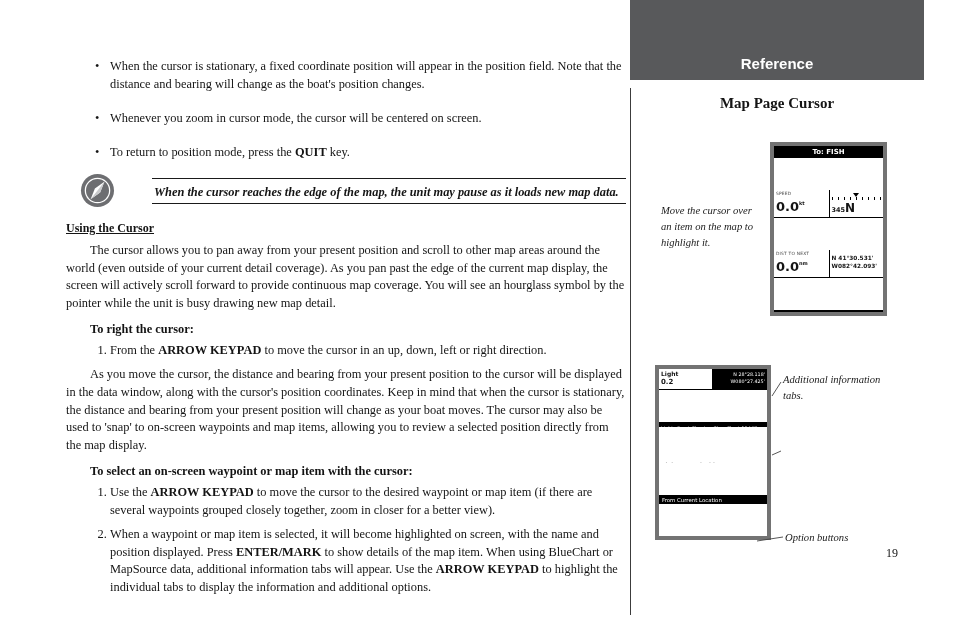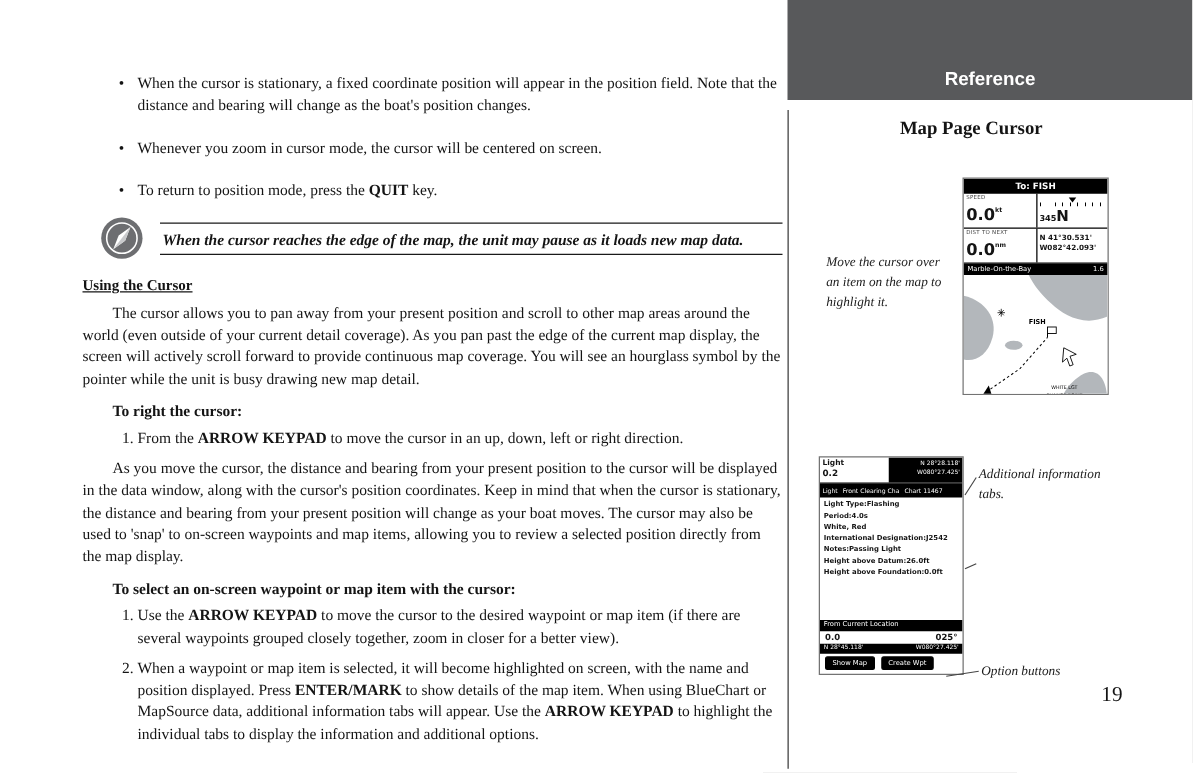--- a/index.html
+++ b/index.html
@@ -10,43 +10,43 @@
   }
   
   .main { position:absolute; left:66px; top:42px; width:560px; font-size:12.4px; line-height:1.44; }
   ul.bullets { list-style:none; margin:8px 0 2px; padding:0 0 0 44px; }
   ul.bullets li { position:relative; margin-bottom:5px;margin-top:16px; }
   ul.bullets li::before { content:"\2022"; position:absolute; left:-15px; }
   .seg-b { font-weight:bold; }
   .note { display:flex; align-items:center; gap:13px; margin:12px 0 6px 14px; }
   .note-icon { width:35px; height:35px; flex:0 0 35px; }
   .note-text { flex:1; border-top:1.6px solid #1a1a1a; border-bottom:1.6px solid #1a1a1a;
-               padding:5px 2px 2px; font-style:italic; font-weight:bold; }
+               padding:5px 2px 2px; font-style:italic; font-weight:bold;margin-left:24px; }
   .heading-underline { font-weight:bold; text-decoration:underline; margin:12px 0 4px; font-size:12px; }
   p.body { margin:4px 0 5px; }
   p.indent { text-indent:24px; }
   .subhead { font-weight:bold; margin:8px 0 3px 24px; }
   ol.steps { margin:2px 0 5px; padding:0 0 0 44px; }
   ol.steps li { margin-bottom:6px; }
   
-  .sb-header { position:absolute; left:630px; top:0; width:324px; height:80px; background:#58595b;
+  .sb-header { position:absolute; left:630px; top:0; width:294px; height:80px; background:#58595b;
                color:#fff; font-family:"Liberation Sans", sans-serif; font-weight:bold; font-size:15px;
                display:flex; align-items:flex-end; justify-content:center; padding-bottom:8px; box-sizing:border-box; }
   .sb-rule { position:absolute; left:630px; top:88px; width:1px; height:527px; background:#3c3c3c; }
   .sb-title { position:absolute; left:632px; top:95px; width:290px; text-align:center;
               font-weight:bold; font-size:15px; }
   .sb-caption { position:absolute; font-style:italic; font-size:10.6px; line-height:1.5; color:#1a1a1a; }
   .cap1 { left:661px; top:203px; width:103px; }
   .cap-tabs { left:783px; top:372px; width:112px; }
   .cap-enter { left:783px; top:429px; width:130px; }
   .cap-options { left:785px; top:530px; width:110px; }
-  .pgnum { position:absolute; left:866px; top:546px; width:32px; text-align:right; font-size:17px; }
-  
-  .gps { position:absolute; border:1px solid #737373; background:#fff; box-sizing:border-box;
-         display:flex; flex-direction:column; overflow:hidden; font-family:"DejaVu Sans", sans-serif; }
+  .pgnum { position:absolute; left:866px; top:546px; width:32px; text-align:right; font-size:12px; }
+  
+  .gps { position:absolute; border:4px solid #737373; background:#fff; box-sizing:border-box;
+         display:flex; flex-direction:column; overflow:hidden; font-family:"DejaVu Sans", sans-serif;gap:32px; }
   .blackbar { background:#000; color:#fff; }
   
   .screen1 { left:770px; top:142px; width:117px; height:174px; }
   .s1-title { font-size:7px; font-weight:bold; text-align:center; padding:2px 0; }
   .s1-grid { display:flex; border-bottom:1px solid #000; }
   .s1-cell { width:50%; box-sizing:border-box; padding:1px 2px 2px; position:relative; }
   .s1-cell + .s1-cell { border-left:1px solid #000; }
   .s1-label { font-size:4.4px; color:#444; letter-spacing:0.2px; white-space:nowrap; }
   .s1-value { font-size:13px; font-weight:bold; line-height:1; }
   .s1-unit { font-size:5px; vertical-align:super; font-weight:bold; }

